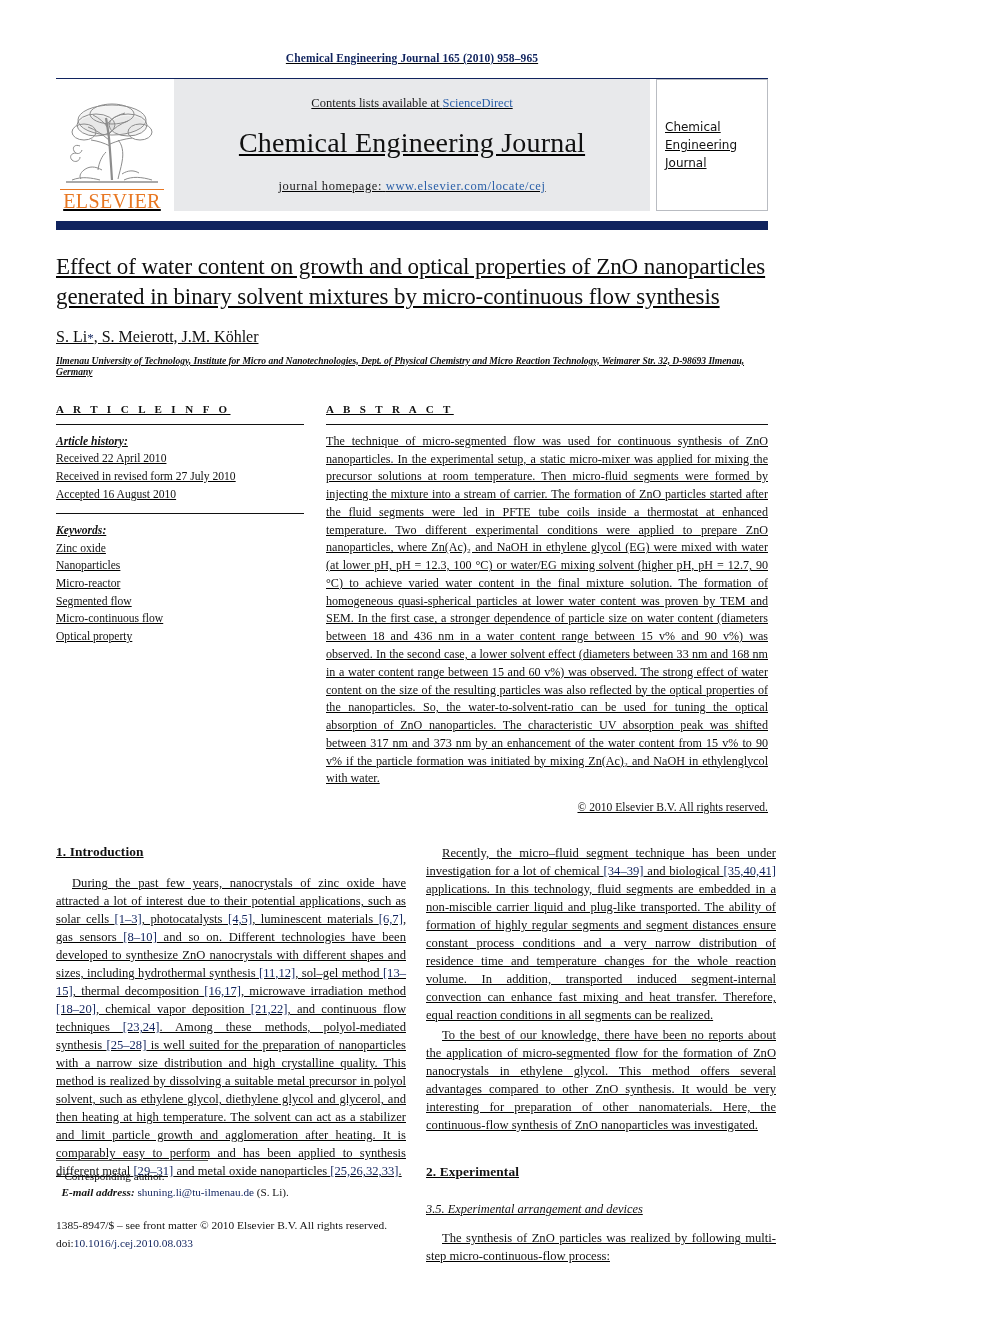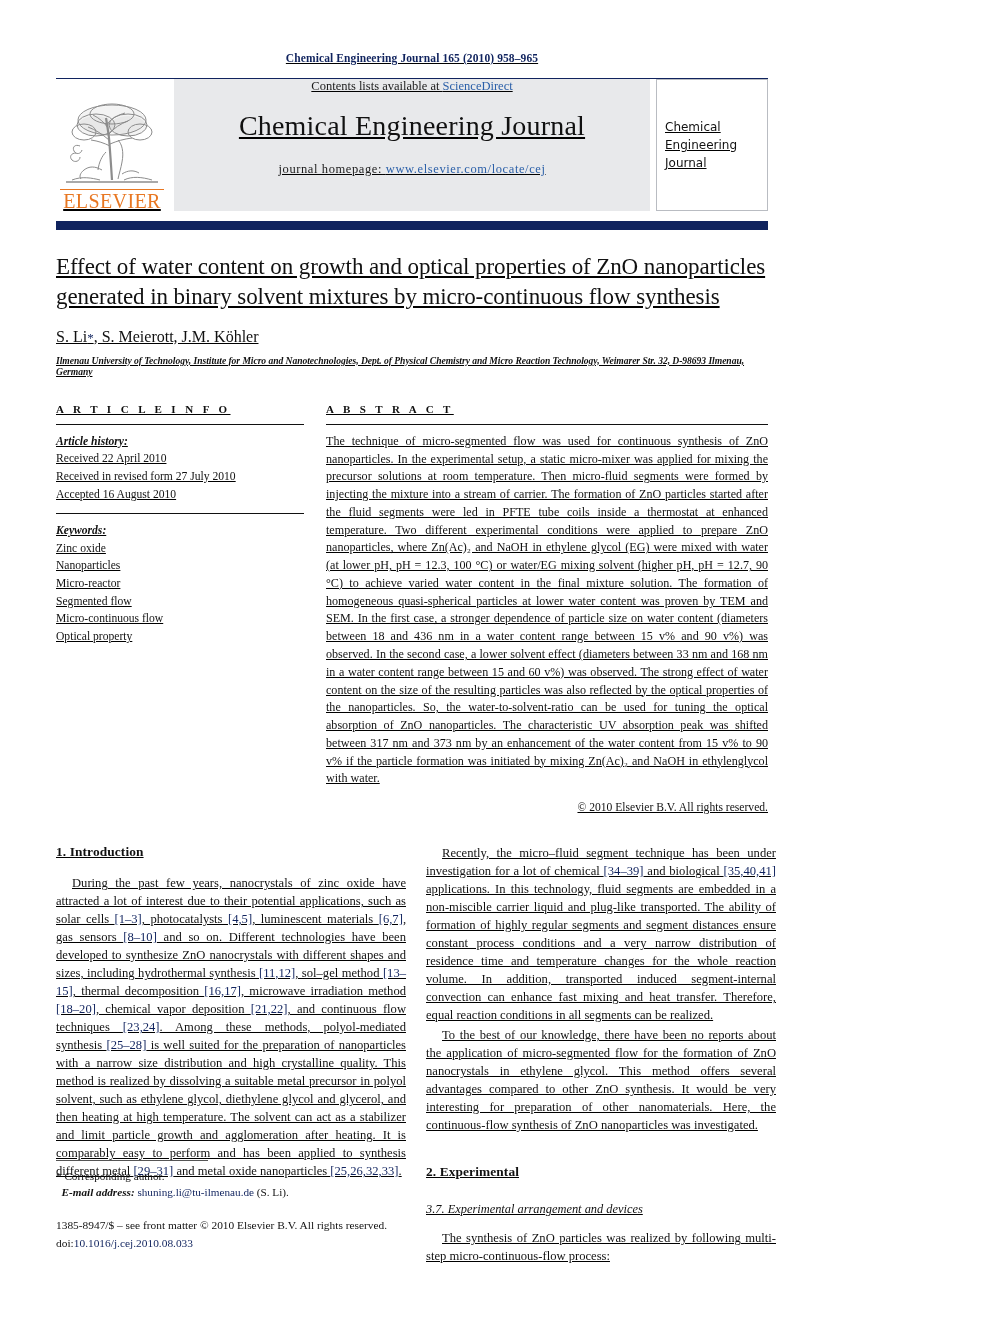--- a/index.html
+++ b/index.html
@@ -64,20 +64,21 @@
     border-top: 1px solid #e87722;
     padding-top: 1px;
     width: 104px;
     text-align: center;
   }
   .center-band {
     flex: 1 1 auto;
     background: #e8e9eb;
     display: flex;
     flex-direction: column;
+    justify-content: center;
     align-items: center;
     text-align: center;
     margin-left: 6px;
     margin-right: 6px;
   }
   .contents-line {
     font-size: 12.5px;
     color: #1a1a1a;
     margin-bottom: 16px;
   }
@@ -361,21 +362,21 @@
 
     <div class="col">
       <h2 class="sec-head">1. Introduction</h2>
       <p class="body-p"><span>During the past few years, nanocrystals of zinc oxide have attracted a lot of interest due to their potential applications, such as solar cells </span><span class="ref">[1–3]</span><span>, photocatalysts </span><span class="ref">[4,5]</span><span>, luminescent materials </span><span class="ref">[6,7]</span><span>, gas sensors </span><span class="ref">[8–10]</span><span> and so on. Different technologies have been developed to synthesize ZnO nanocrystals with different shapes and sizes, including hydrothermal synthesis </span><span class="ref">[11,12]</span><span>, sol–gel method </span><span class="ref">[13–15]</span><span>, thermal decomposition </span><span class="ref">[16,17]</span><span>, microwave irradiation method </span><span class="ref">[18–20]</span><span>, chemical vapor deposition </span><span class="ref">[21,22]</span><span>, and continuous flow techniques </span><span class="ref">[23,24]</span><span>. Among these methods, polyol-mediated synthesis </span><span class="ref">[25–28]</span><span> is well suited for the preparation of nanoparticles with a narrow size distribution and high crystalline quality. This method is realized by dissolving a suitable metal precursor in polyol solvent, such as ethylene glycol, diethylene glycol and glycerol, and then heating at high temperature. The solvent can act as a stabilizer and limit particle growth and agglomeration after heating. It is comparably easy to perform and has been applied to synthesis different metal </span><span class="ref">[29–31]</span><span> and metal oxide nanoparticles </span><span class="ref">[25,26,32,33]</span><span>.</span></p>
     </div>
 
     <div class="col">
       <p class="body-p"><span>Recently, the micro–fluid segment technique has been under investigation for a lot of chemical </span><span class="ref">[34–39]</span><span> and biological </span><span class="ref">[35,40,41]</span><span> applications. In this technology, fluid segments are embedded in a non-miscible carrier liquid and plug-like transported. The ability of formation of highly regular segments and segment distances ensure constant process conditions and a very narrow distribution of residence time and temperature changes for the whole reaction volume. In addition, transported induced segment-internal convection can enhance fast mixing and heat transfer. Therefore, equal reaction conditions in all segments can be realized.</span></p>
       <p class="body-p">To the best of our knowledge, there have been no reports about the application of micro-segmented flow for the formation of ZnO nanocrystals in ethylene glycol. This method offers several advantages compared to other ZnO synthesis. It would be very interesting for preparation of other nanomaterials. Here, the continuous-flow synthesis of ZnO nanoparticles was investigated.</p>
       <h2 class="sec-head spaced">2. Experimental</h2>
-      <h3 class="subsec-head">3.7. Experimental arrangement and devices</h3>
+      <h3 class="subsec-head">3.5. Experimental arrangement and devices</h3>
       <p class="body-p">The synthesis of ZnO particles was realized by following multi-step micro-continuous-flow process:</p>
     </div>
   </div>
 
   <div class="footnote-area">
     <div class="footnote-rule"></div>
     <div class="footnote">
       <div>* Corresponding author.</div>
       <div>&nbsp;&nbsp;<span class="fn-email">E-mail address:</span> <span class="mail" style="color:#10235e">shuning.li@tu-ilmenau.de</span><span> (S. Li).</span></div>
     </div>

